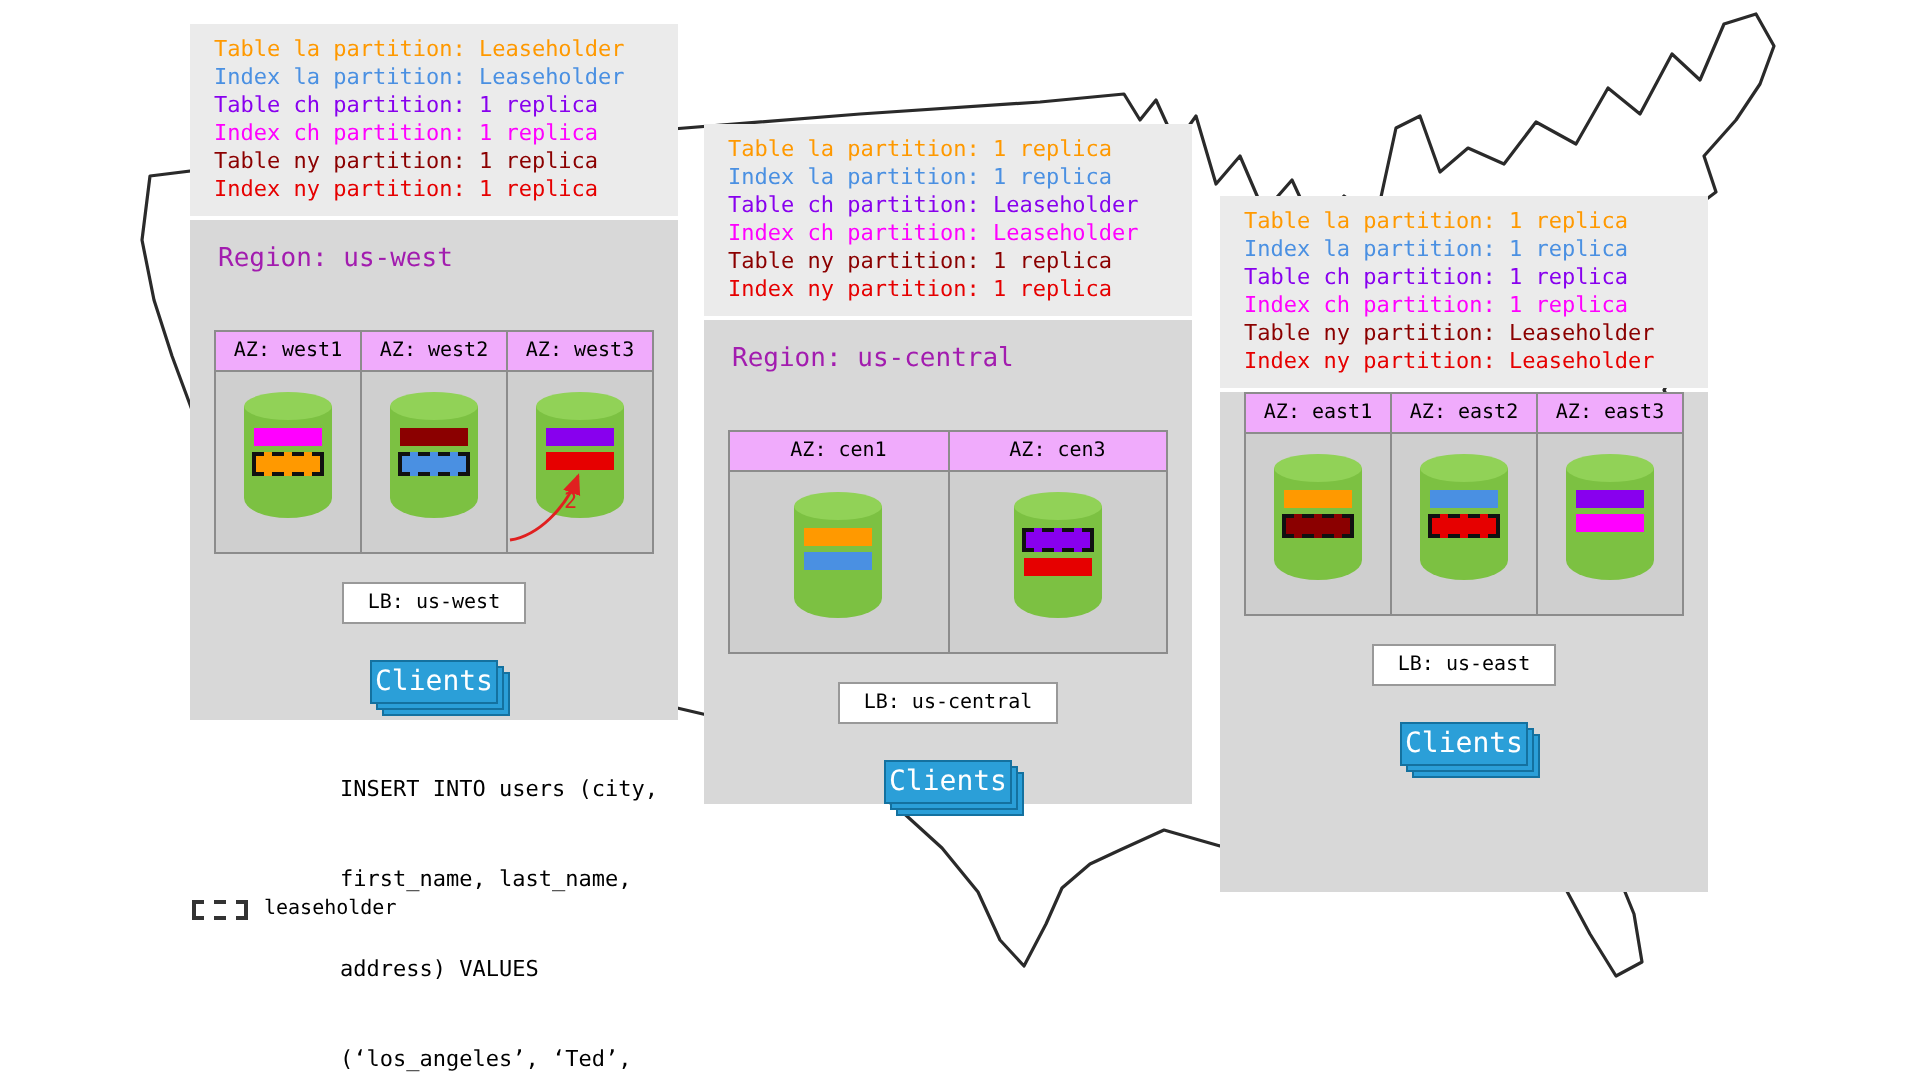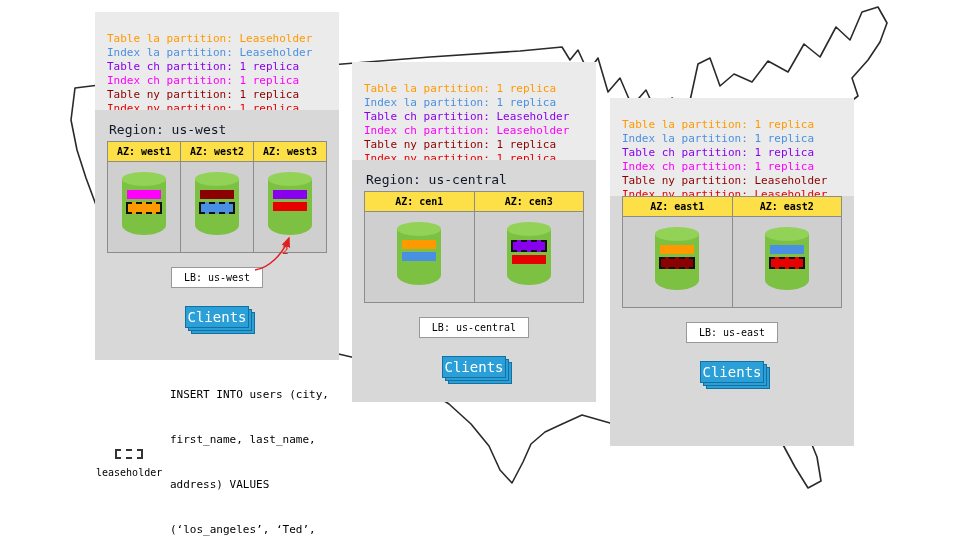--- a/index.html
+++ b/index.html
@@ -5,32 +5,32 @@
   html,body{margin:0;padding:0;}
   body{
     width:960px;height:540px;position:relative;overflow:hidden;
     background:#ffffff;
     font-family:"DejaVu Sans Mono","Liberation Mono",monospace;
   }
   .map-svg{position:absolute;left:0;top:0;z-index:0;}
 
   .legend-box{
     position:absolute;z-index:2;width:244px;box-sizing:border-box;
-    background:#ebebeb;padding:20px 0 6px 12px;
+    background:#ebebeb;padding:6px 0 6px 12px;
     font-size:11px;line-height:14px;white-space:pre;
   }
   .panel{
     position:absolute;z-index:2;width:244px;box-sizing:border-box;
     background:#d8d8d8;
   }
-  .panel-title{font-size:13px;color:#0f172a;padding:12px 0 4px 14px;}
+  .panel-title{font-size:13px;color:#a21caf;padding:12px 0 28px 14px;}
   .az-row{display:flex;margin:0 12px;}
   .az{flex:1;border:1px solid #8c8c8c;margin-left:-1px;background:#cfcfcf;min-width:0;}
   .az:first-child{margin-left:0;}
-  .az-hdr{background:#fde047;border-bottom:1px solid #8c8c8c;font-size:10px;text-align:center;padding:4px 0;color:#000;white-space:nowrap;font-weight:bold;}
+  .az-hdr{background:#f0abfc;border-bottom:1px solid #8c8c8c;font-size:10px;text-align:center;padding:4px 0;color:#000;white-space:nowrap;}
   .az-body{height:90px;display:flex;justify-content:center;align-items:flex-start;padding-top:10px;box-sizing:border-box;}
 
   .cyl{position:relative;width:44px;height:56px;margin-top:7px;background:#7cc142;border-radius:0 0 22px 22px/0 0 10px 10px;}
   .cyl::before{content:"";position:absolute;top:-7px;left:0;width:44px;height:14px;background:#91d257;border-radius:50%;}
   .bars{position:absolute;left:50%;top:11px;transform:translateX(-50%);display:flex;flex-direction:column;gap:3px;z-index:1;align-items:center;}
   .bar{width:34px;height:9px;}
   .bar.lh{box-sizing:border-box;width:36px;height:12px;border:2px dashed #111;}
 
   .lb{margin:14px auto 0;width:max-content;background:#ffffff;border:1px solid #999;font-size:10px;padding:4px 12px;color:#000;}
 
@@ -167,20 +167,31 @@
         <div class="az-hdr">AZ: east2</div>
         <div class="az-body">
           <div class="cyl">
             <div class="bars">
               <div class="bar" style="background: rgb(74, 144, 226);"></div>
               <div class="bar lh" style="background: rgb(230, 0, 0);"></div>
             </div>
           </div>
         </div>
       </div>
+      <div class="az">
+        <div class="az-hdr">AZ: east3</div>
+        <div class="az-body">
+          <div class="cyl">
+            <div class="bars">
+              <div class="bar" style="background: rgb(136, 0, 238);"></div>
+              <div class="bar" style="background: rgb(255, 0, 255);"></div>
+            </div>
+          </div>
+        </div>
+      </div>
     </div>
   <div class="lb">LB: us-east</div>
   <div class="clients">
     <div class="card">Clients</div>
   </div>
 </div>
 
 <svg class="arrow" style="left:243px;top:222px;" width="60" height="60" viewBox="0 0 60 60">
   <defs>
     <marker id="ah" markerWidth="8" markerHeight="8" refX="6" refY="3" orient="auto">
@@ -192,16 +203,16 @@
 <div class="arrow-num" style="left:282px;top:244px;">2</div>
 
 <div class="sql" style="left:170px;top:357px;">
   <div>INSERT INTO users (city,</div>
   <div>first_name, last_name,</div>
   <div>address) VALUES</div>
   <div>(‘los_angeles’, ‘Ted’,</div>
   
 </div>
 
-<div class="lh-key" style="left:96px;top:449px;flex-direction:column;">
+<div class="lh-key" style="left:96px;top:449px;">
   <span class="lh-swatch"></span>
   <span>leaseholder</span>
 </div>
 
 </body></html>

